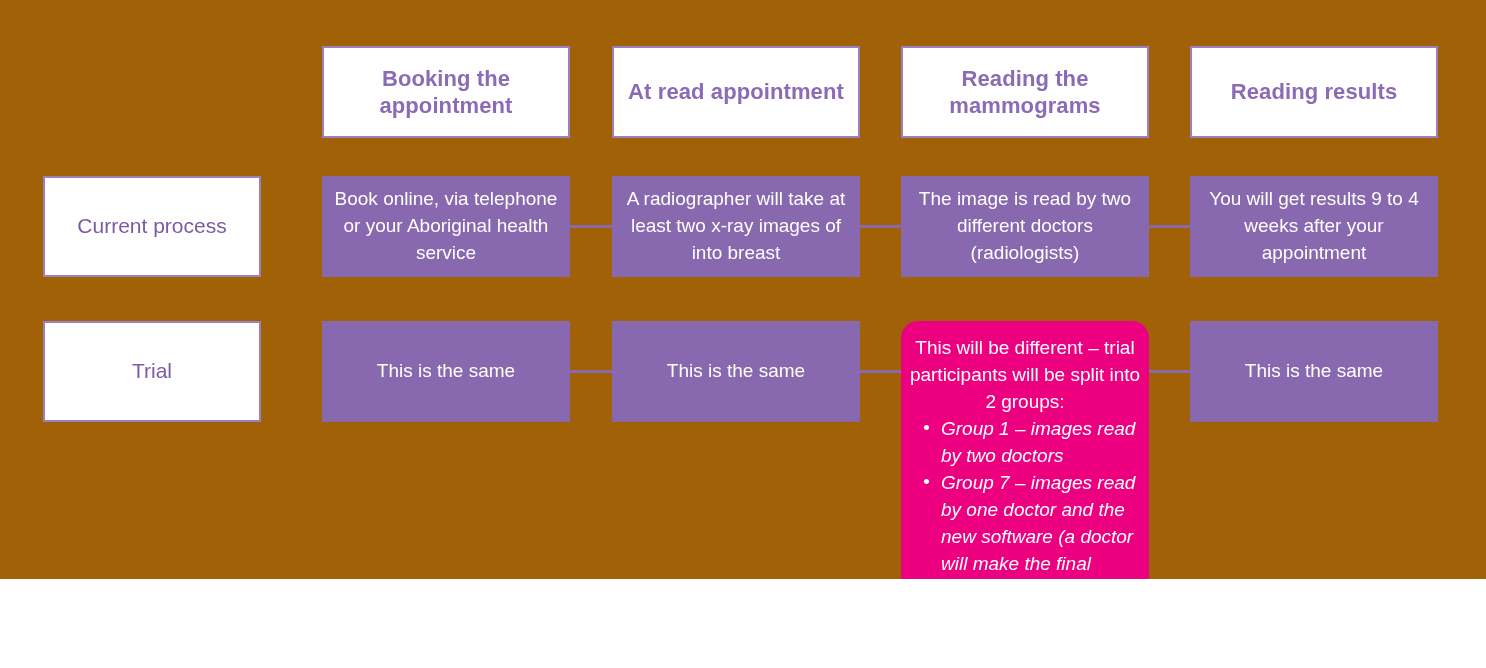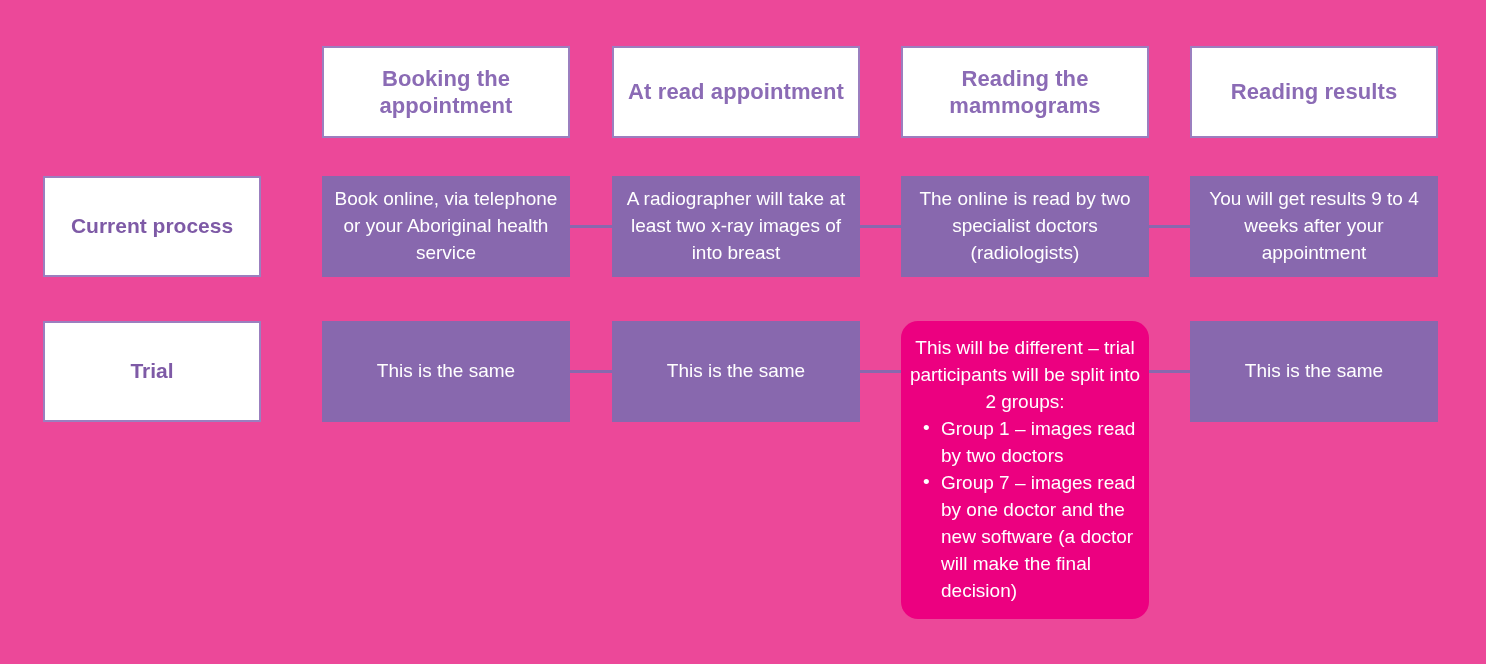--- a/index.html
+++ b/index.html
@@ -8,22 +8,22 @@
     background: #ffffff;
   }
   body {
     font-family: "Liberation Sans", sans-serif;
     -webkit-font-smoothing: antialiased;
   }
 
   #stage {
     position: relative;
     width: 1486px;
-    height: 664px;
-    background: #ec4899;
+    height: 579px;
+    background: #a16207;
     overflow: hidden;
   }
 
   
   .header-box {
     position: absolute;
     top: 46px;
     height: 92px;
     box-sizing: border-box;
     border: 2px solid #9B7FBF;
@@ -51,21 +51,21 @@
     border: 2px solid #9B7FBF;
     background: #ffffff;
     display: flex;
     align-items: center;
     justify-content: center;
     text-align: center;
     padding: 4px 8px;
   }
   .row-label .ltext {
     font-size: 21px;
-    font-weight: bold;
+    font-weight: normal;
     line-height: 1.25;
     color: #7E5AA6;
   }
 
   
   .cell {
     position: absolute;
     box-sizing: border-box;
     display: flex;
     align-items: center;
@@ -104,20 +104,21 @@
     padding: 0 0 0 10px;
     list-style: none;
     text-align: left;
   }
   ul.pink-list li {
     position: relative;
     padding-left: 22px;
     font-size: 19px;
     line-height: 1.42;
     color: #ffffff;
+    font-style: italic;
   }
   ul.pink-list li::before {
     content: "\2022";
     position: absolute;
     left: 4px;
     top: -1px;
     font-size: 19px;
     line-height: 1.42;
     color: #ffffff;
   }
@@ -160,21 +161,21 @@
 
   <div class="connector" style="left:570px; top:225px; width:42px;"></div>
 
   <div class="cell purple" style="left:612px; top:176px; width:248px; height:101px;">
     <span class="ctext">A radiographer will take at least two x-ray images of into breast</span>
   </div>
 
   <div class="connector" style="left:860px; top:225px; width:41px;"></div>
 
   <div class="cell purple" style="left:901px; top:176px; width:248px; height:101px;">
-    <span class="ctext">The online is read by two specialist doctors (radiologists)</span>
+    <span class="ctext">The image is read by two different doctors (radiologists)</span>
   </div>
 
   <div class="connector" style="left:1149px; top:225px; width:41px;"></div>
 
   <div class="cell purple" style="left:1190px; top:176px; width:248px; height:101px;">
     <span class="ctext">You will get results 9 to 4 weeks after your appointment</span>
   </div>
 
   <div class="row-label" style="top:321px; height:101px;">
     <span class="ltext">Trial</span>

